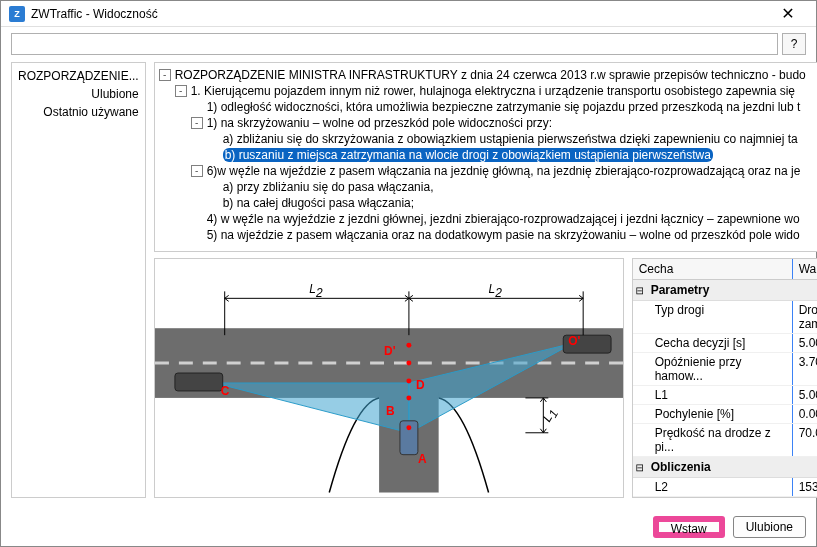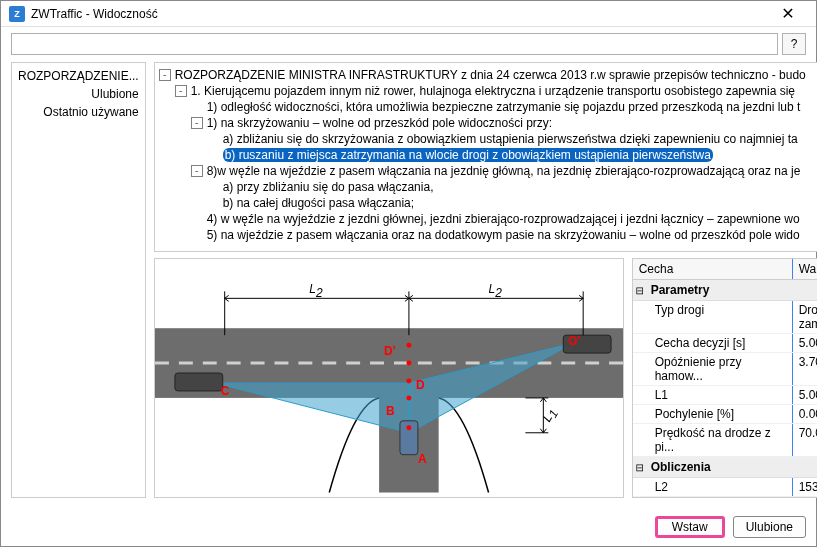--- a/index.html
+++ b/index.html
@@ -31,21 +31,21 @@
 .col-key { width: 160px; border-right: 1px solid #3b82f6; }
 .col-val { flex: 1; }
 .group-row { display: flex; align-items: center; background: #eeeeee; border-bottom: 1px solid #ddd; }
 .group-row .expander { width: 14px; text-align: center; font-size: 10px; }
 .group-row .label { font-weight: bold; padding: 3px 4px; flex: 1; }
 .data-row { display: flex; border-bottom: 1px solid #f0f0f0; }
 .data-row .col-key { padding: 2px 6px 2px 22px; }
 .data-row .col-val { padding: 2px 6px; }
 .button-row { display: flex; justify-content: flex-end; gap: 8px; padding: 8px 10px; }
 .btn { min-width: 70px; height: 22px; border: 1px solid #858585; background: #fdfdfd; border-radius: 3px; cursor: pointer; padding: 0 12px; }
-.btn.primary { border: 3px solid #ec4899; }
+.btn.primary { border: 6px solid #ec4899; }
 </style>
 </head>
 <body>
 
 <div class="window">
   <div class="titlebar">
     <div class="app-icon">Z</div>
     <div class="title">ZWTraffic - Widoczność</div>
     <div class="close">✕</div>
   </div>
@@ -82,21 +82,21 @@
               <span class="text">1) na skrzyżowaniu – wolne od przeszkód pole widoczności przy:</span>
             </div>
           <div class="tree-line" style="padding-left:64px">
               <span class="text">a) zbliżaniu się do skrzyżowania z obowiązkiem ustąpienia pierwszeństwa dzięki zapewnieniu co najmniej ta</span>
             </div>
           <div class="tree-line selected" style="padding-left:64px">
               <span class="text">b) ruszaniu z miejsca zatrzymania na wlocie drogi z obowiązkiem ustąpienia pierwszeństwa</span>
             </div>
           <div class="tree-line" style="padding-left:32px">
               <span class="exp">-</span>
-              <span class="text">8)w węźle na wjeździe z pasem włączania na jezdnię główną, na jezdnię zbierająco-rozprowadzającą oraz na je</span>
+              <span class="text">6)w węźle na wjeździe z pasem włączania na jezdnię główną, na jezdnię zbierająco-rozprowadzającą oraz na je</span>
             </div>
           <div class="tree-line" style="padding-left:64px">
               <span class="text">a) przy zbliżaniu się do pasa włączania,</span>
             </div>
           <div class="tree-line" style="padding-left:64px">
               <span class="text">b) na całej długości pasa włączania;</span>
             </div>
           <div class="tree-line" style="padding-left:48px">
               <span class="text">4) w węźle na wyjeździe z jezdni głównej, jezdni zbierająco-rozprowadzającej i jezdni łącznicy – zapewnione wo</span>
             </div>

